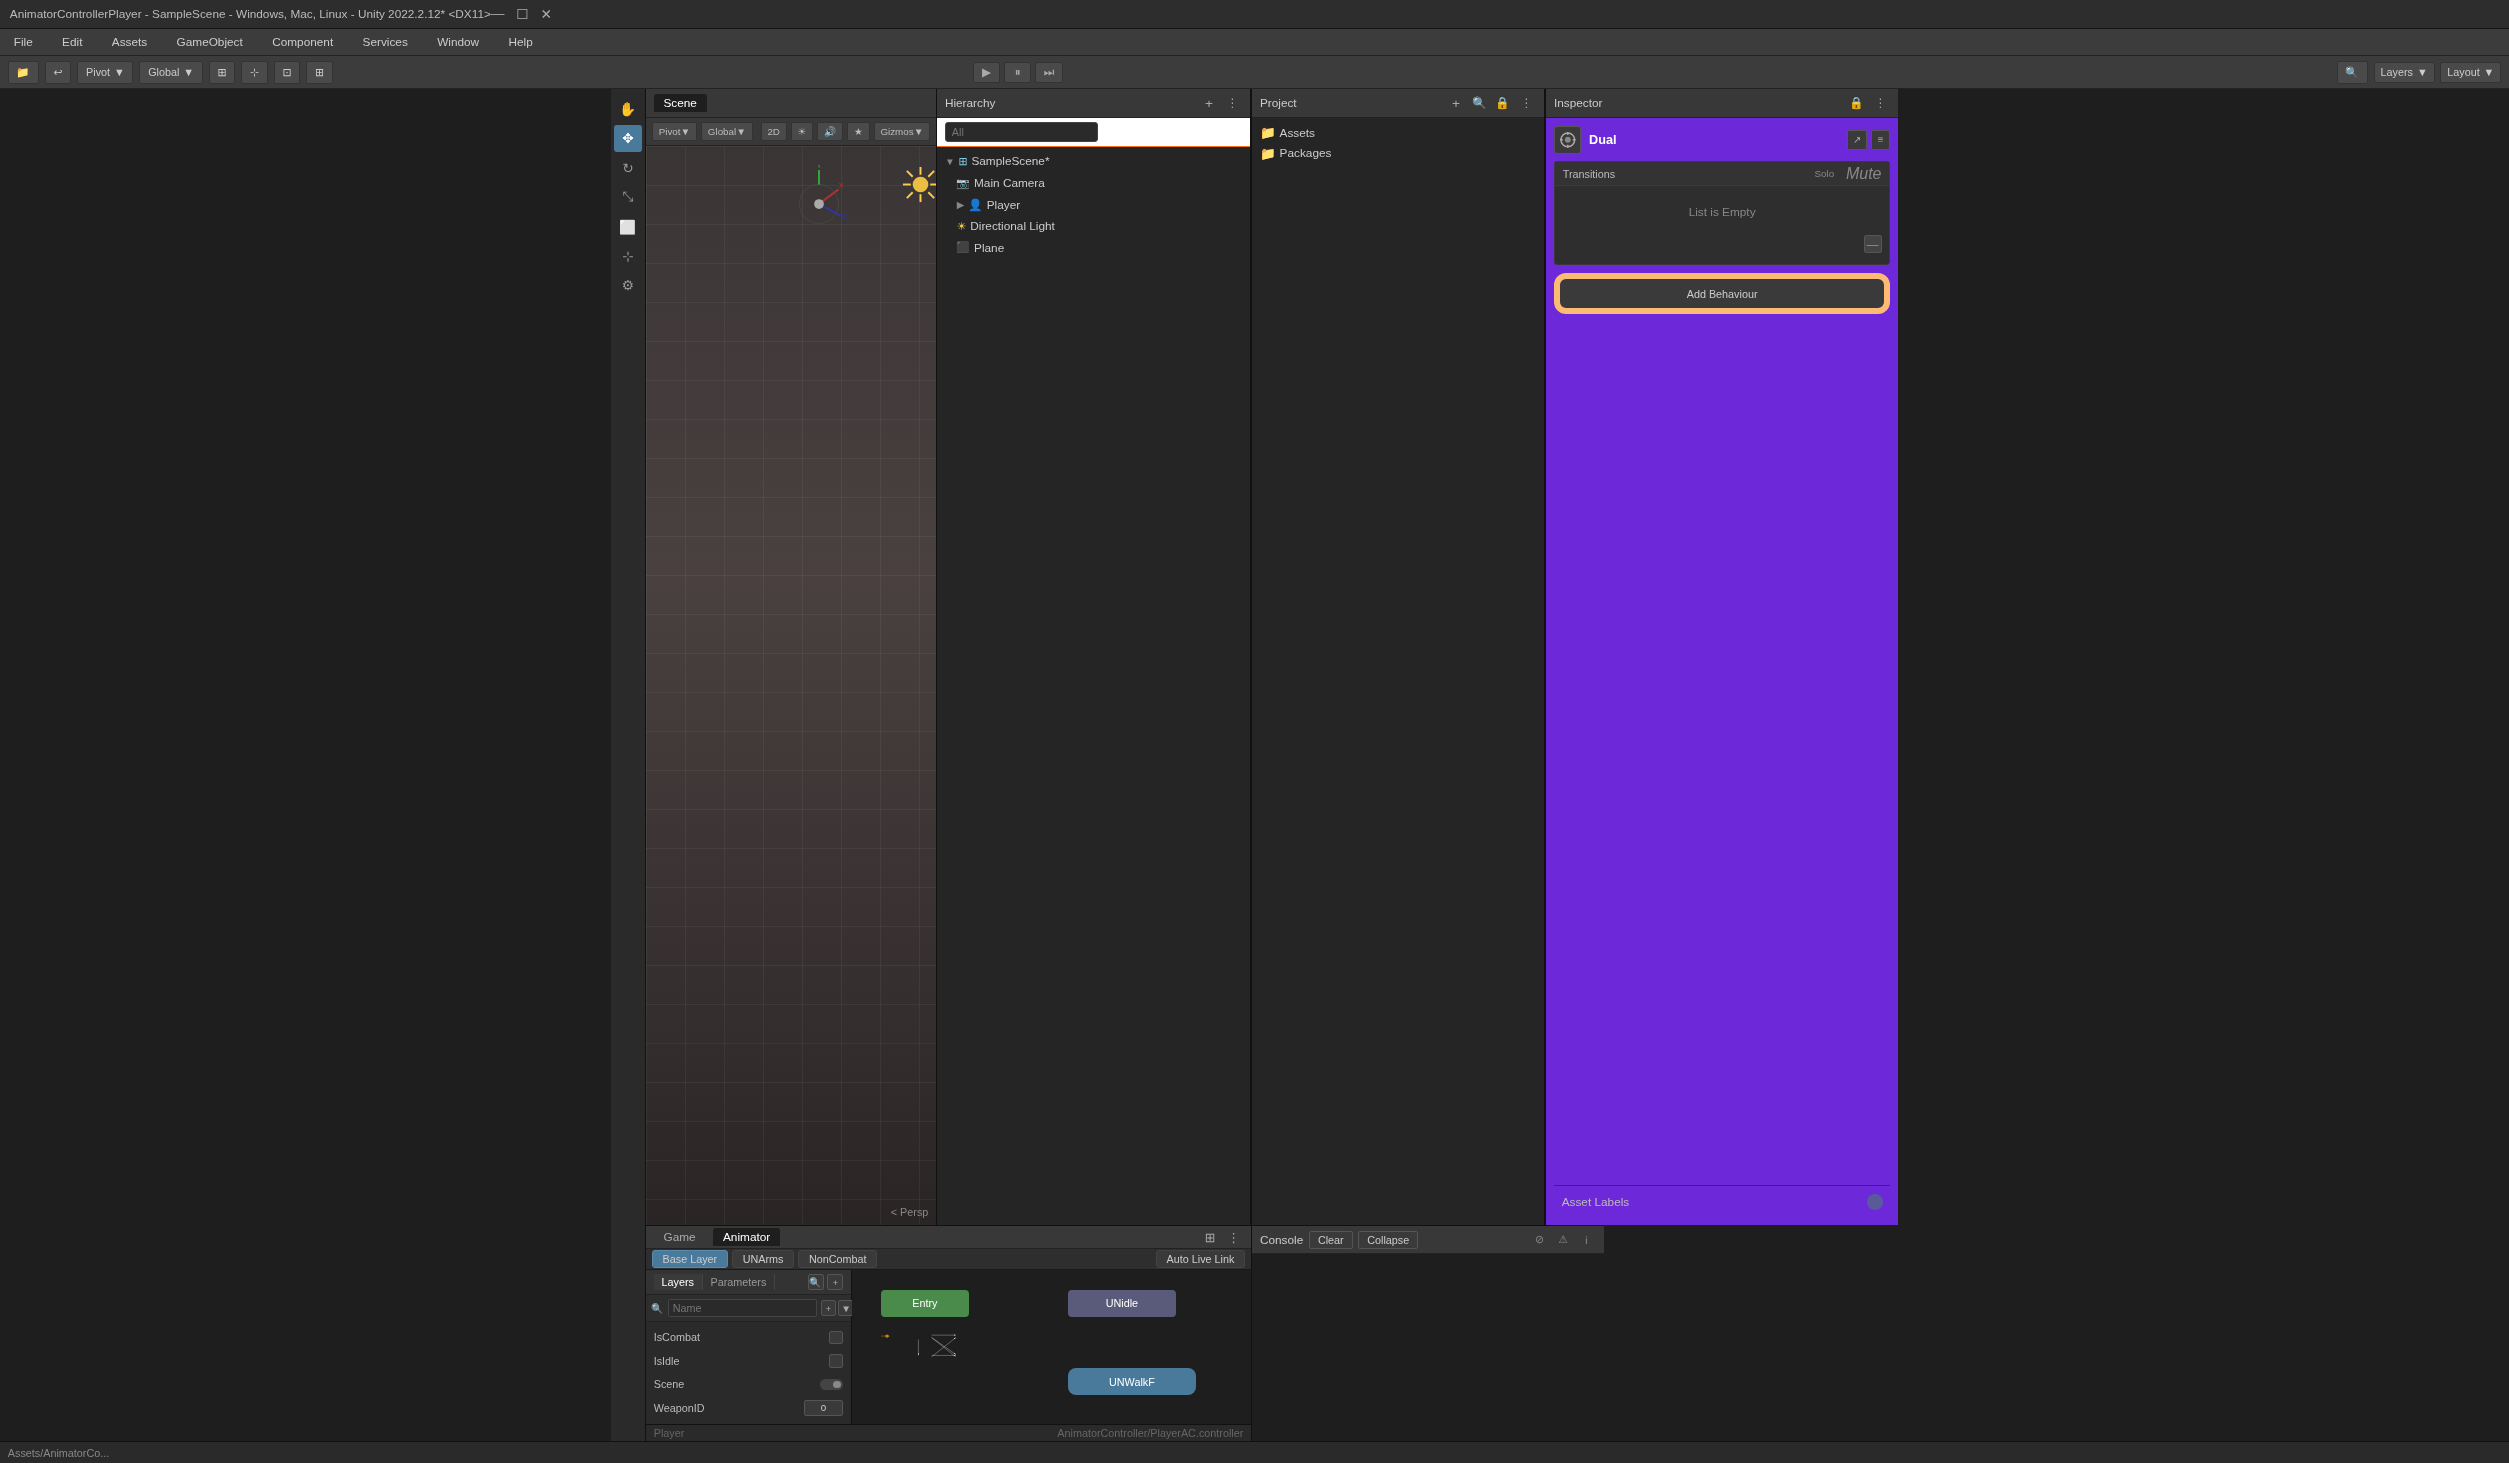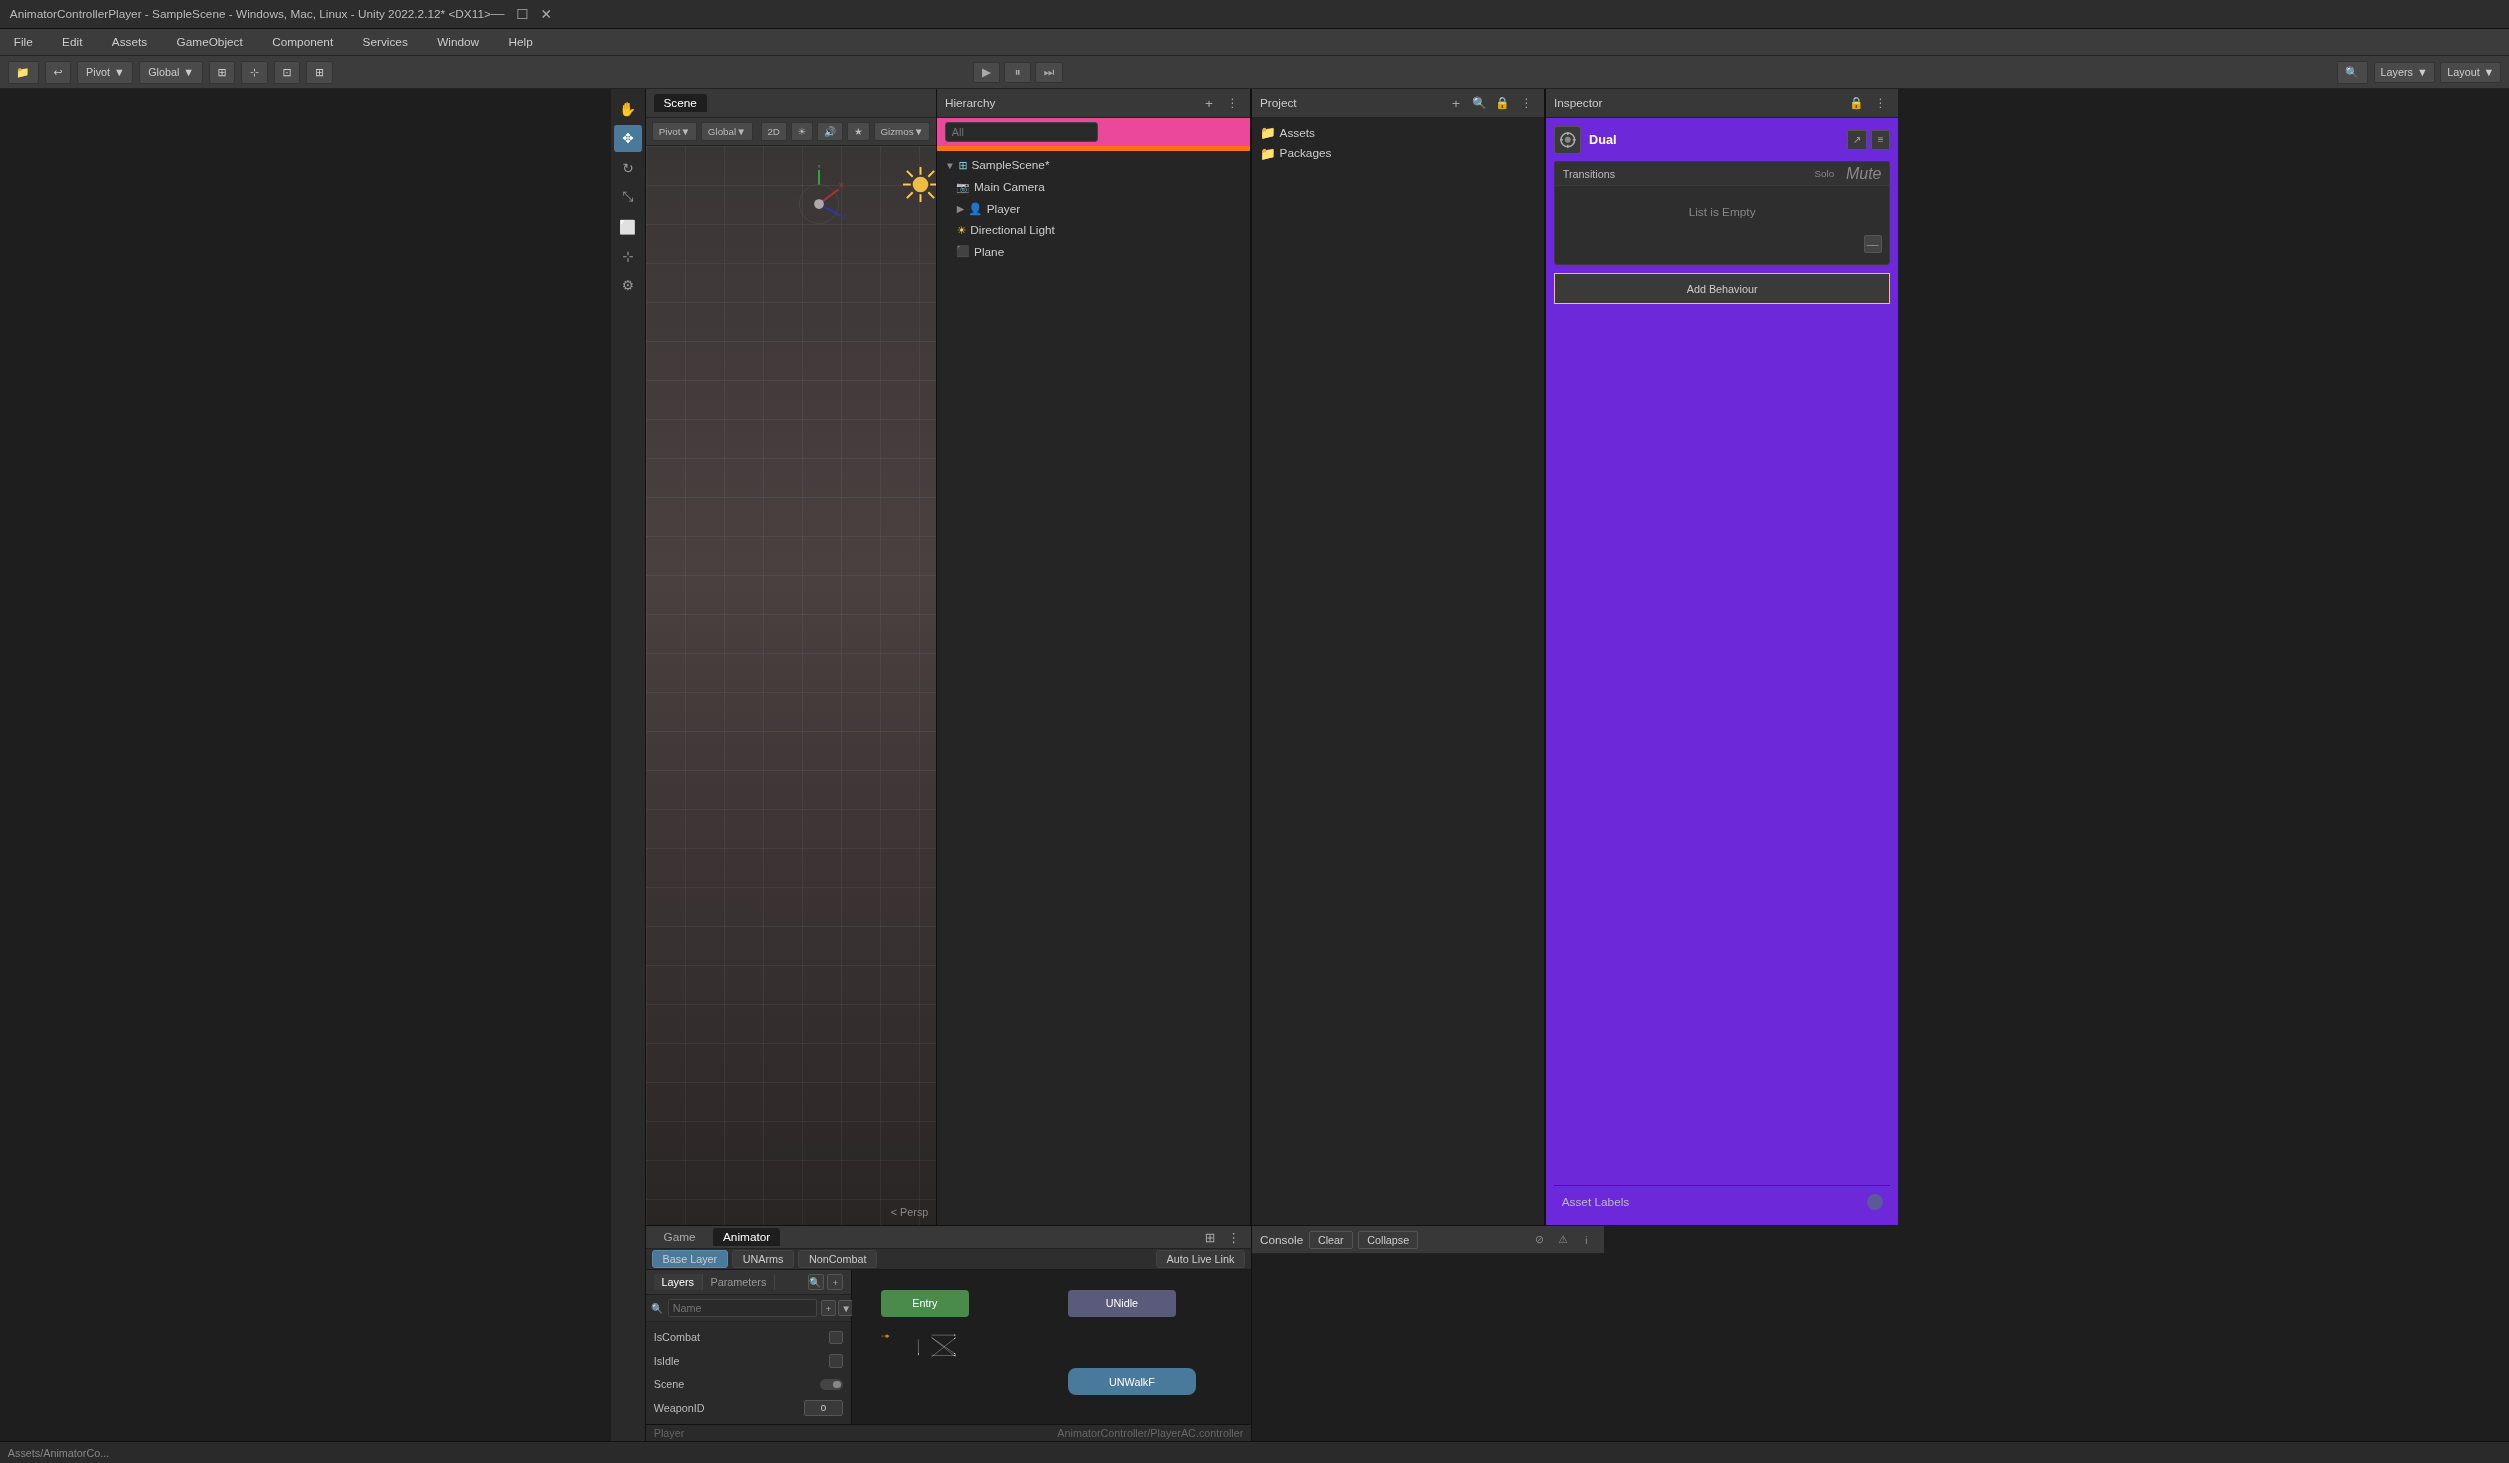--- a/index.html
+++ b/index.html
@@ -601,24 +601,24 @@
       border: 1px solid #555;
       border-radius: 2px;
       display: flex;
       align-items: center;
       justify-content: center;
       cursor: pointer;
       font-size: 11.8px;
       color: #999;
     }
     .add-behaviour-btn {
-      height: 31px;
+      height: 41px;
       background: #3a3a3a;
-      border: 1px solid #fdba74;
-      border-radius: 0;
+      border: 6px solid #fdba74;
+      border-radius: 12px;
       color: #ccc;
       font-size: 10.8px;
       cursor: pointer;
       display: flex;
       align-items: center;
       justify-content: center;
     }
 
     .asset-labels-section {
       margin-top: auto;
@@ -923,21 +923,21 @@
         </div>
 
         <div id="hierarchy-panel">
           <div class="hierarchy-header">
             <span style="font-size:11.8px;color:#ccc;">Hierarchy</span>
             <div style="display:flex;gap:3.9px;margin-left:auto;">
               <div style="width:19.6px;height:19.6px;display:flex;align-items:center;justify-content:center;cursor:pointer;color:#aaa;font-size:13.7px;">+</div>
               <div style="width:19.6px;height:19.6px;display:flex;align-items:center;justify-content:center;cursor:pointer;color:#aaa;font-size:11.8px;">⋮</div>
             </div>
           </div>
-          <div style="padding:3.9px 7.8px;background:#ec4899;border-bottom:5px solid #f97316;">
+          <div style="padding:3.9px 7.8px;background:#ffffff;border-bottom:1px solid #f97316;">
             <input class="hierarchy-search" type="text" placeholder="All" style="">
           </div>
           <div class="hierarchy-content">
             <div class="hier-item">
               <span class="hier-arrow">▼</span>
               <span class="hier-scene-icon">⊞</span>
               <span>SampleScene*</span>
             </div>
             <div class="hier-item hier-indent">
               <span class="hier-cam-icon">📷</span>

